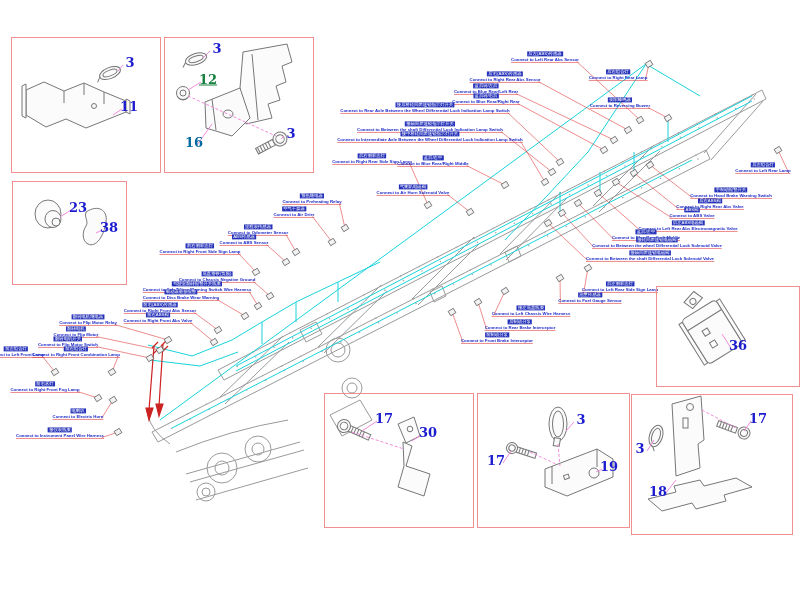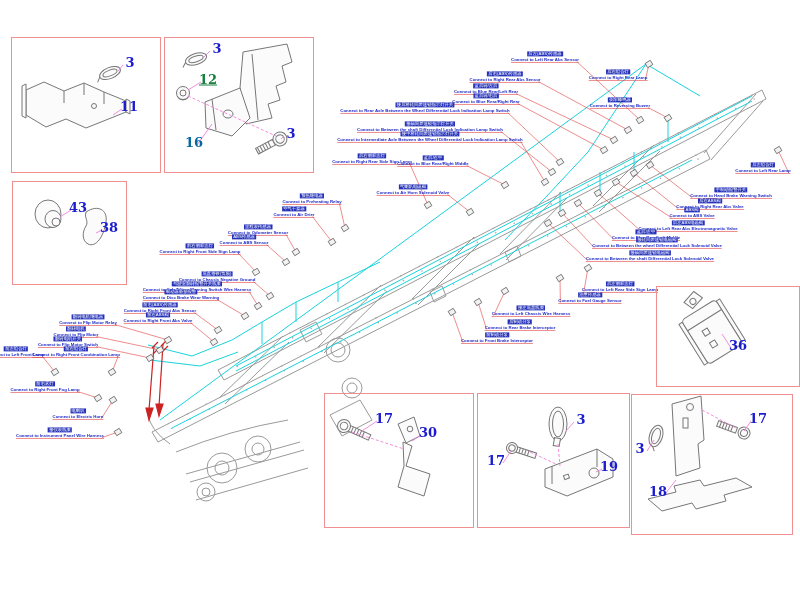--- a/index.html
+++ b/index.html
@@ -608,21 +608,21 @@
     </div>
 <div class="pbox" style="left: 11px; top: 37px; width: 148px; height: 134px; border-color: rgb(239, 143, 143);"></div>
     <div class="partnum" style="left: 130px; top: 62px; color: rgb(28, 28, 207);">3</div>
     <div class="partnum" style="left: 129px; top: 106px; color: rgb(28, 28, 207);">11</div>
     <div class="pbox" style="left: 164px; top: 37px; width: 148px; height: 134px; border-color: rgb(239, 143, 143);"></div>
     <div class="partnum" style="left: 217px; top: 48px; color: rgb(28, 28, 207);">3</div>
     <div class="partnum" style="left: 208px; top: 79px; color: #15803d; text-decoration: underline;">12</div>
     <div class="partnum" style="left: 291px; top: 133px; color: rgb(28, 28, 207);">3</div>
     <div class="partnum" style="left: 194px; top: 142px; color: #0369a1;">16</div>
     <div class="pbox" style="left: 12px; top: 181px; width: 113px; height: 102px; border-color: rgb(239, 143, 143);"></div>
-    <div class="partnum" style="left: 78px; top: 207px; color: rgb(28, 28, 207);">43</div>
+    <div class="partnum" style="left: 78px; top: 207px; color: rgb(28, 28, 207);">23</div>
     <div class="partnum" style="left: 109px; top: 227px; color: rgb(28, 28, 207);">38</div>
     <div class="pbox" style="left: 656px; top: 286px; width: 142px; height: 99px; border-color: rgb(239, 143, 143);"></div>
     <div class="partnum" style="left: 738px; top: 345px; color: rgb(28, 28, 207);">36</div>
     <div class="pbox" style="left: 324px; top: 393px; width: 148px; height: 133px; border-color: rgb(239, 143, 143);"></div>
     <div class="partnum" style="left: 384px; top: 418px; color: rgb(28, 28, 207);">17</div>
     <div class="partnum" style="left: 428px; top: 432px; color: rgb(28, 28, 207);">30</div>
     <div class="pbox" style="left: 477px; top: 393px; width: 151px; height: 133px; border-color: rgb(239, 143, 143);"></div>
     <div class="partnum" style="left: 581px; top: 419px; color: rgb(28, 28, 207);">3</div>
     <div class="partnum" style="left: 496px; top: 460px; color: rgb(28, 28, 207);">17</div>
     <div class="partnum" style="left: 609px; top: 466px; color: rgb(28, 28, 207);">19</div>

